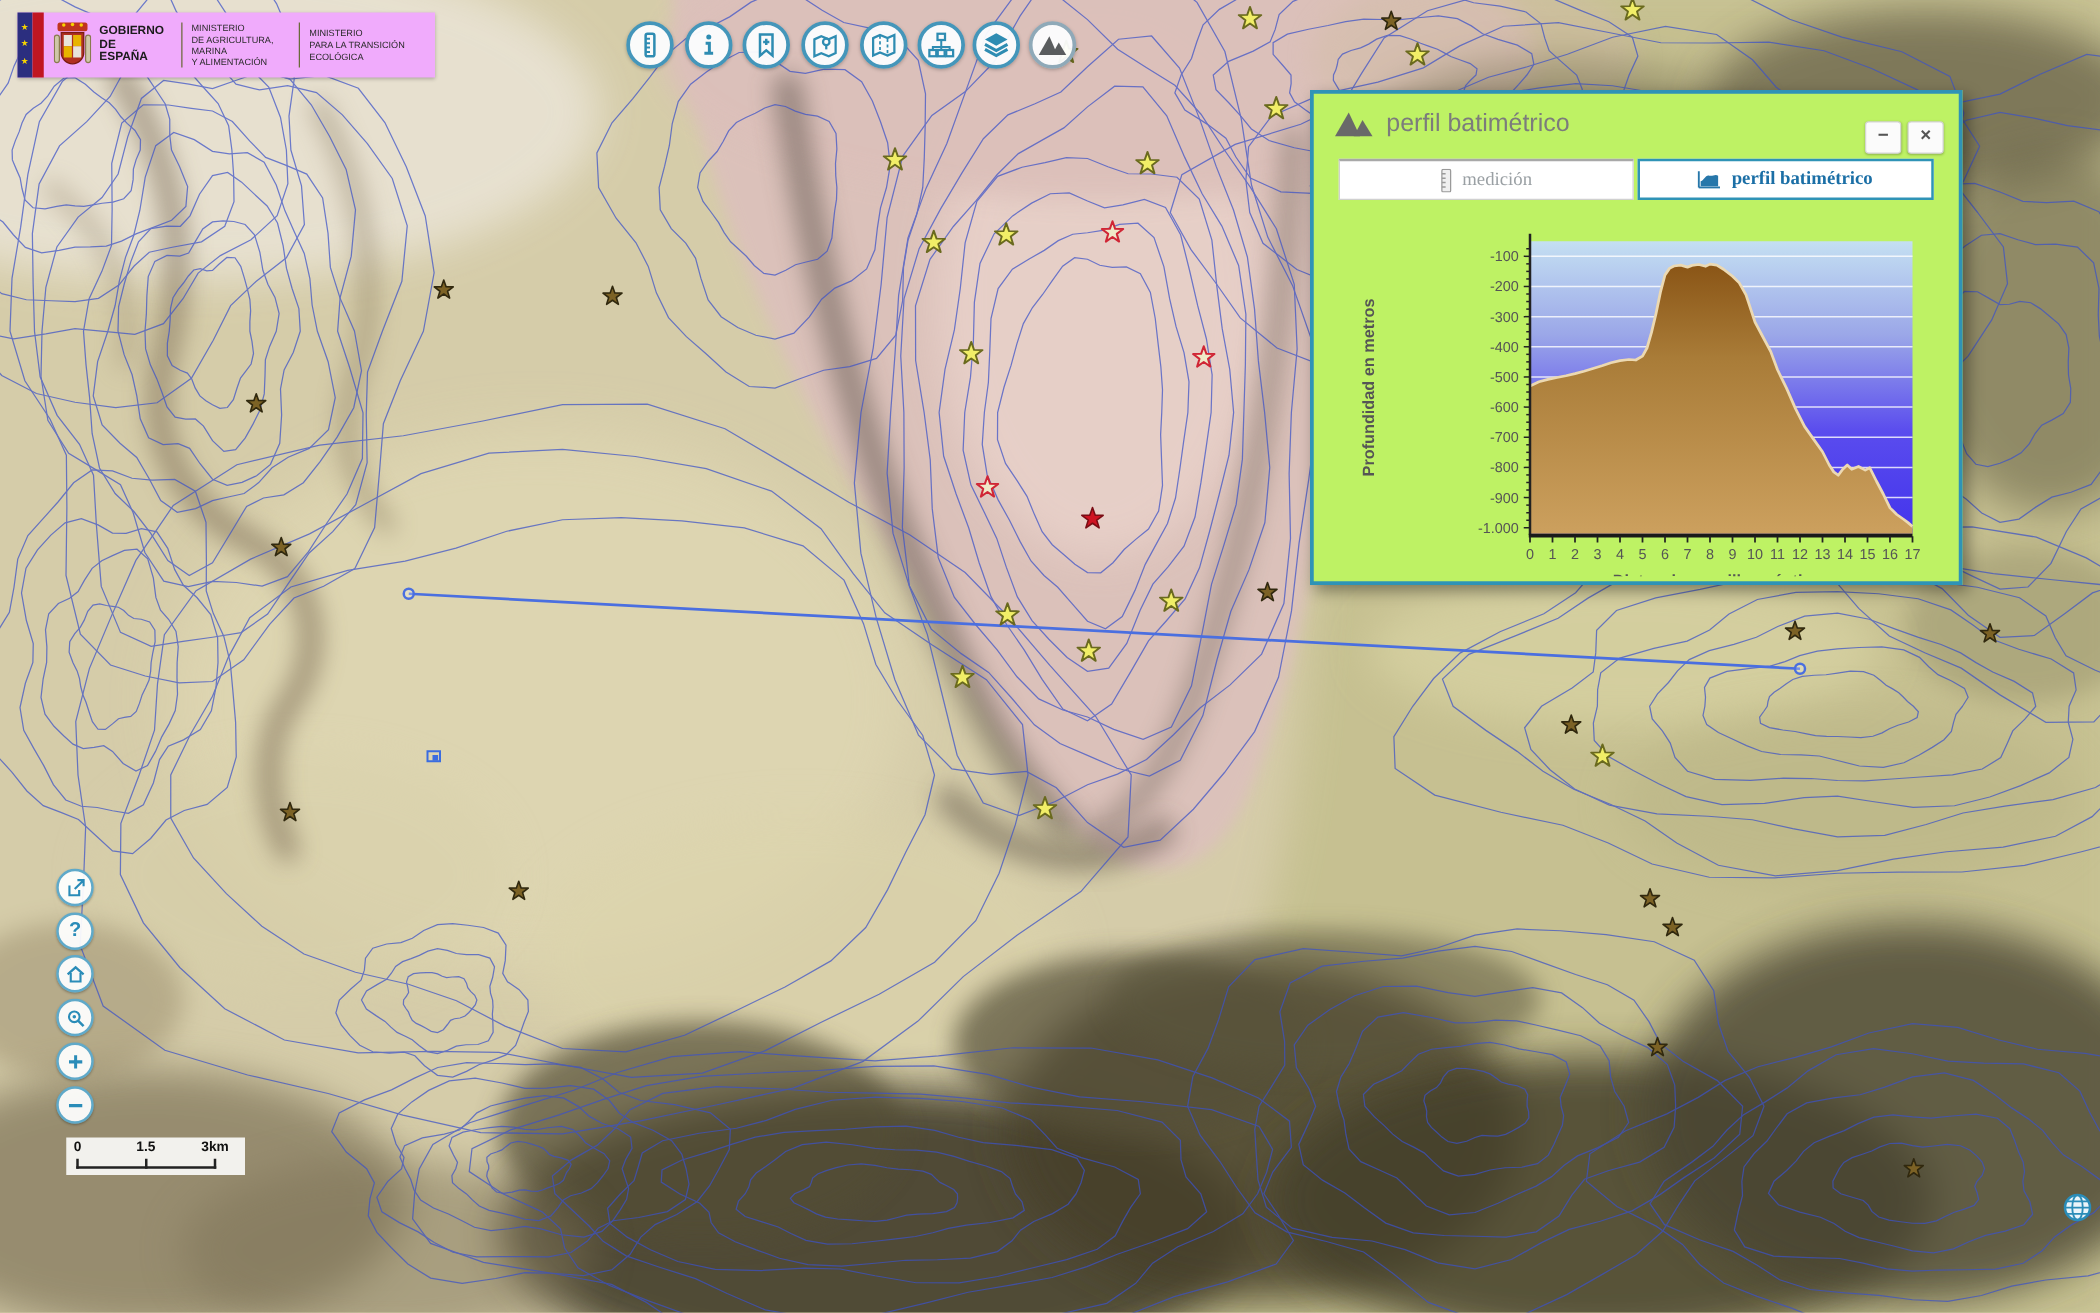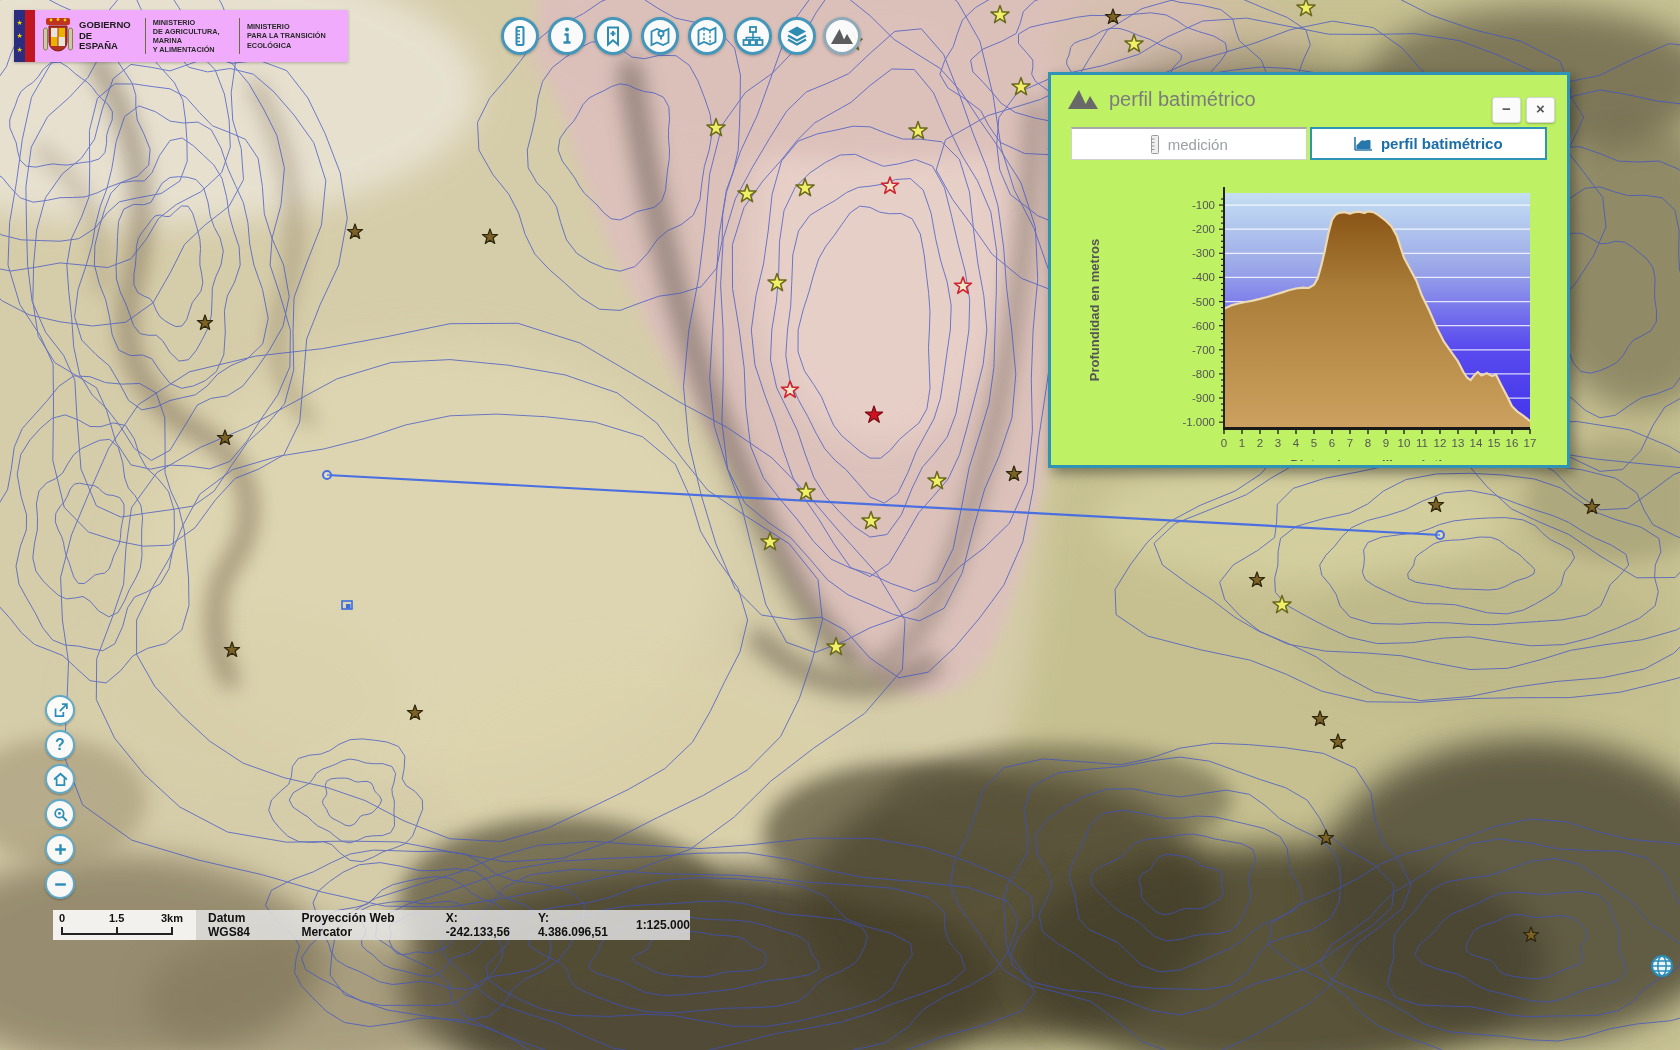--- a/index.html
+++ b/index.html
@@ -11,21 +11,21 @@
   
   .banner{position:absolute;left:14px;top:10px;width:334px;height:52px;background:#f0abfc;
           display:flex;align-items:center;box-shadow:0 1px 3px rgba(0,0,0,.25);}
   .flag-blue{width:14px;height:52px;background:#2b2e7f;display:flex;flex-direction:column;
              align-items:center;justify-content:space-around;padding:6px 0;box-sizing:border-box;}
   .flag-blue span{color:#f6d400;font-size:7px;line-height:7px;}
   .flag-red{width:12px;height:52px;background:#c01622;}
   .escudo{margin:0 6px 0 8px;flex:0 0 auto;}
   .gob-text{font-size:9.5px;font-weight:bold;color:#1b1b1b;line-height:1.15;margin-right:7px;}
   .vdiv{width:1px;height:36px;background:#6a6a3a;margin:0 7px;flex:0 0 auto;}
-  .min-text{font-size:7.3px;font-weight:bold;color:#2a2a2a;line-height:1.25;}
+  .min-text{font-size:7.3px;font-weight:normal;color:#2a2a2a;line-height:1.25;}
 
   
   .brand{position:absolute;left:356px;top:6px;width:104px;text-align:center;}
   .brand .btxt{font-size:15px;font-weight:bold;color:#4e86a6;letter-spacing:.4px;line-height:1.0;
                text-shadow:0 0 3px #fff,0 0 5px #fff;}
 
   
   .tbtn{position:absolute;top:17px;width:38px;height:38px;border-radius:50%;
         background:rgba(252,253,254,.95);border:3px solid #4496ba;box-sizing:border-box;
         display:flex;align-items:center;justify-content:center;box-shadow:0 1px 3px rgba(0,0,0,.25);cursor:pointer;}
@@ -39,21 +39,21 @@
 
   
   .panel{position:absolute;left:1048px;top:72px;width:516px;height:390px;background:#bef264;
          border:3px solid #2f93b6;box-shadow:4px 5px 12px rgba(0,0,0,.4);}
   .panel-header{position:absolute;left:0;top:0;right:0;height:48px;display:flex;align-items:center;padding-left:16px;}
   .panel-title{font-size:20px;color:#7c7c7c;margin-left:10px;}
   .wbtns{position:absolute;right:12px;top:22px;display:flex;gap:5px;}
   .wbtn{width:27px;height:24px;background:#fbfbfb;border:1px solid #d5d5d5;border-radius:3px;
         box-shadow:0 1px 2px rgba(0,0,0,.25);color:#555;font-weight:bold;font-size:15px;
         line-height:22px;text-align:center;cursor:pointer;}
-  .tabs{position:absolute;left:20px;right:20px;top:52px;height:33px;display:flex;gap:3px;}
+  .tabs{position:absolute;left:20px;right:20px;top:52px;height:33px;display:flex;gap:3px;font-family:Liberation Serif, serif;}
   .tab{flex:1;display:flex;align-items:center;justify-content:center;gap:8px;background:#fff;
        border:1px solid #d0d0d0;border-top:2px solid #a8a8a8;color:#9aa0a4;font-size:15px;
        box-sizing:border-box;cursor:pointer;}
   .tab.active{border:2px solid #2f93b6;color:#1b6fa6;font-weight:bold;}
   #chart-wrap{position:absolute;left:8px;top:90px;}
 
   
   .scalebox{position:absolute;left:53px;top:910px;width:143px;height:30px;background:rgba(255,255,255,.88);}
   .scalebox .lab{position:absolute;top:2px;font-size:11px;font-weight:bold;color:#111;}
   .sline{position:absolute;left:8px;bottom:5px;width:112px;border-bottom:2px solid #222;}
@@ -519,27 +519,20 @@
   <div class="scalebox">
     <span class="lab" style="left:6px">0</span>
     <span class="lab" style="left:56px">1.5</span>
     <span class="lab" style="left:108px">3km</span>
     <div class="sline"></div>
     <div class="stick" style="left:8px"></div>
     <div class="stick" style="left:63px"></div>
     <div class="stick" style="left:118px"></div>
   </div>
 
-  <div class="statusbar">
-    <span>Datum WGS84</span>
-    <span>Proyección Web Mercator</span>
-    <span>X: -242.133,56</span>
-    <span>Y: 4.386.096,51</span>
-    <span>1:125.000</span>
-  </div>
 
   <div class="globe">
     <svg width="24" height="24" viewBox="0 0 24 24">
       <circle cx="12" cy="12" r="10" fill="#eaf4fa" stroke="#2a8cb8" stroke-width="2"></circle>
       <ellipse cx="12" cy="12" rx="4.2" ry="10" fill="none" stroke="#2a8cb8" stroke-width="1.5"></ellipse>
       <path d="M2,12 h20 M3.5,7 h17 M3.5,17 h17" stroke="#2a8cb8" stroke-width="1.4"></path>
     </svg>
   </div>
 </div>
 

